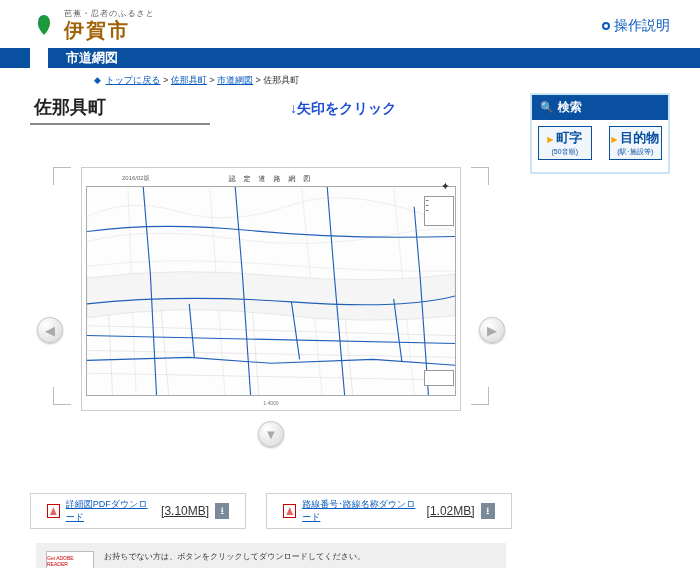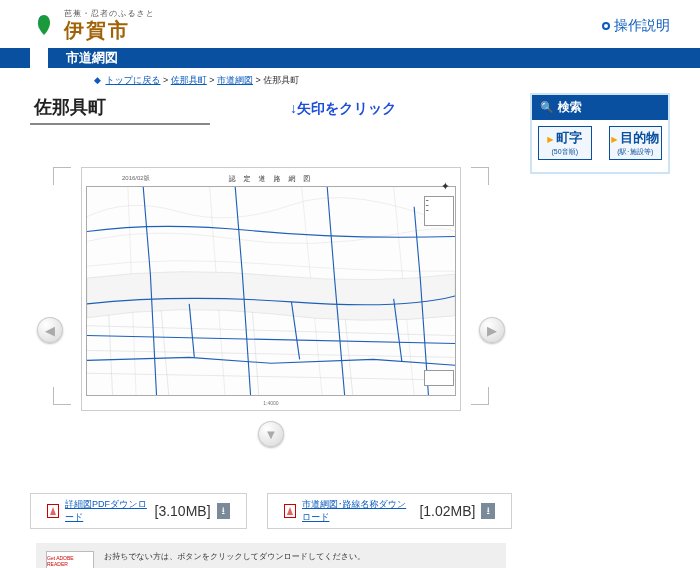--- a/index.html
+++ b/index.html
@@ -46,21 +46,21 @@
     .map-compass { position: absolute; top: 12px; right: 10px; font-size: 11px; }
     .map-legend { position: absolute; top: 28px; right: 6px; width: 30px; height: 30px; border: .5px solid #999; background: #fff; font-size: 4px; padding: 1px; line-height: 1.3; }
     .map-scale { position: absolute; bottom: 24px; right: 6px; width: 30px; height: 16px; border: .5px solid #999; background: #fff; font-size: 4px; }
     .map-canvas { width: 100%; height: 210px; background: #fff; border: .5px solid #aaa; }
     .map-foot { font-size: 5px; text-align: center; color: #777; padding: 2px; }
     .downloads { display: flex; gap: 20px; justify-content: center; margin-top: 18px; }
     .dl-box { border: 1px solid #d0d0d0; padding: 4px 16px; display: flex; align-items: center; gap: 6px; background: #fff; }
     .pdf-icon { width: 14px; height: 14px; background: #fff; border: 1px solid #c00; position: relative; }
     .pdf-icon::after { content: ""; position: absolute; inset: 2px; background: #c00; clip-path: polygon(0 100%,50% 0,100% 100%); opacity: .6; }
     .dl-link { color: #0a5bbf; text-decoration: underline; font-size: 9px; }
-    .dl-size { font-size: 14px; color: #333; }
+    .dl-size { font-size: 12px; color: #333; text-decoration: underline; }
     .dl-btn { width: 16px; height: 16px; background: #7b8a99; color: #fff; display: flex; align-items: center; justify-content: center; font-size: 10px; cursor: pointer; }
     .reader-note { margin: 14px 6px 0; background: #efefef; padding: 8px 10px; display: flex; gap: 10px; align-items: flex-start; }
     .reader-icon { width: 48px; height: 20px; background: #fff; border: 1px solid #bbb; font-size: 5px; display: flex; align-items: center; justify-content: center; color: #c00; }
     .reader-text { font-size: 8px; color: #333; line-height: 1.5; }
     .search-box { border: 2px solid #cde4f7; }
     .search-head { background: #0a50a0; color: #fff; padding: 4px 8px; font-weight: bold; font-size: 12px; display: flex; align-items: center; gap: 4px; }
     .search-head .mag { font-size: 11px; }
     .search-body { padding: 6px; }
     .search-tabs { display: flex; gap: 17px; margin-bottom: 6px; }
     .stab { flex: 1; border: 1px solid #0a50a0; background: #f0f6fc; text-align: center; padding: 2px 0; cursor: pointer; }
@@ -183,21 +183,21 @@
 
       <div class="downloads">
         <div class="dl-box">
           <span class="pdf-icon"></span>
           <a class="dl-link">詳細図PDFダウンロード</a>
           <span class="dl-size">[3.10MB]</span>
           <span class="dl-btn">⭳</span>
         </div>
         <div class="dl-box">
           <span class="pdf-icon"></span>
-          <a class="dl-link">市道網図･路線名称ダウンロード</a>
+          <a class="dl-link">路線番号･路線名称ダウンロード</a>
           <span class="dl-size">[1.02MB]</span>
           <span class="dl-btn">⭳</span>
         </div>
       </div>
 
       <div class="reader-note">
         <div class="reader-icon">Get ADOBE READER</div>
         <div class="reader-text">
           <div>お持ちでない方は、ボタンをクリックしてダウンロードしてください。</div>
         </div>

